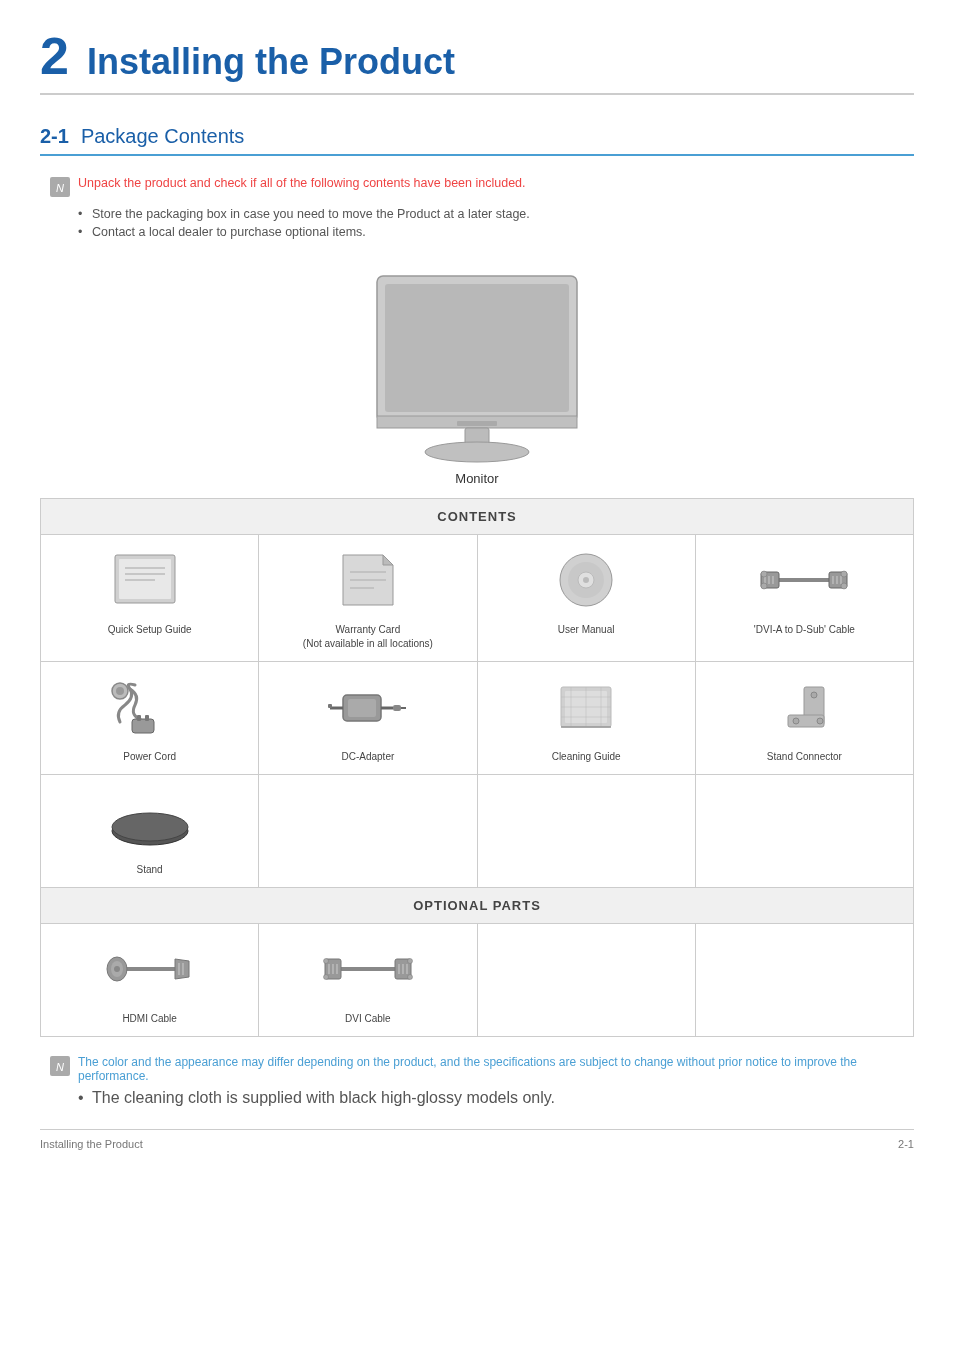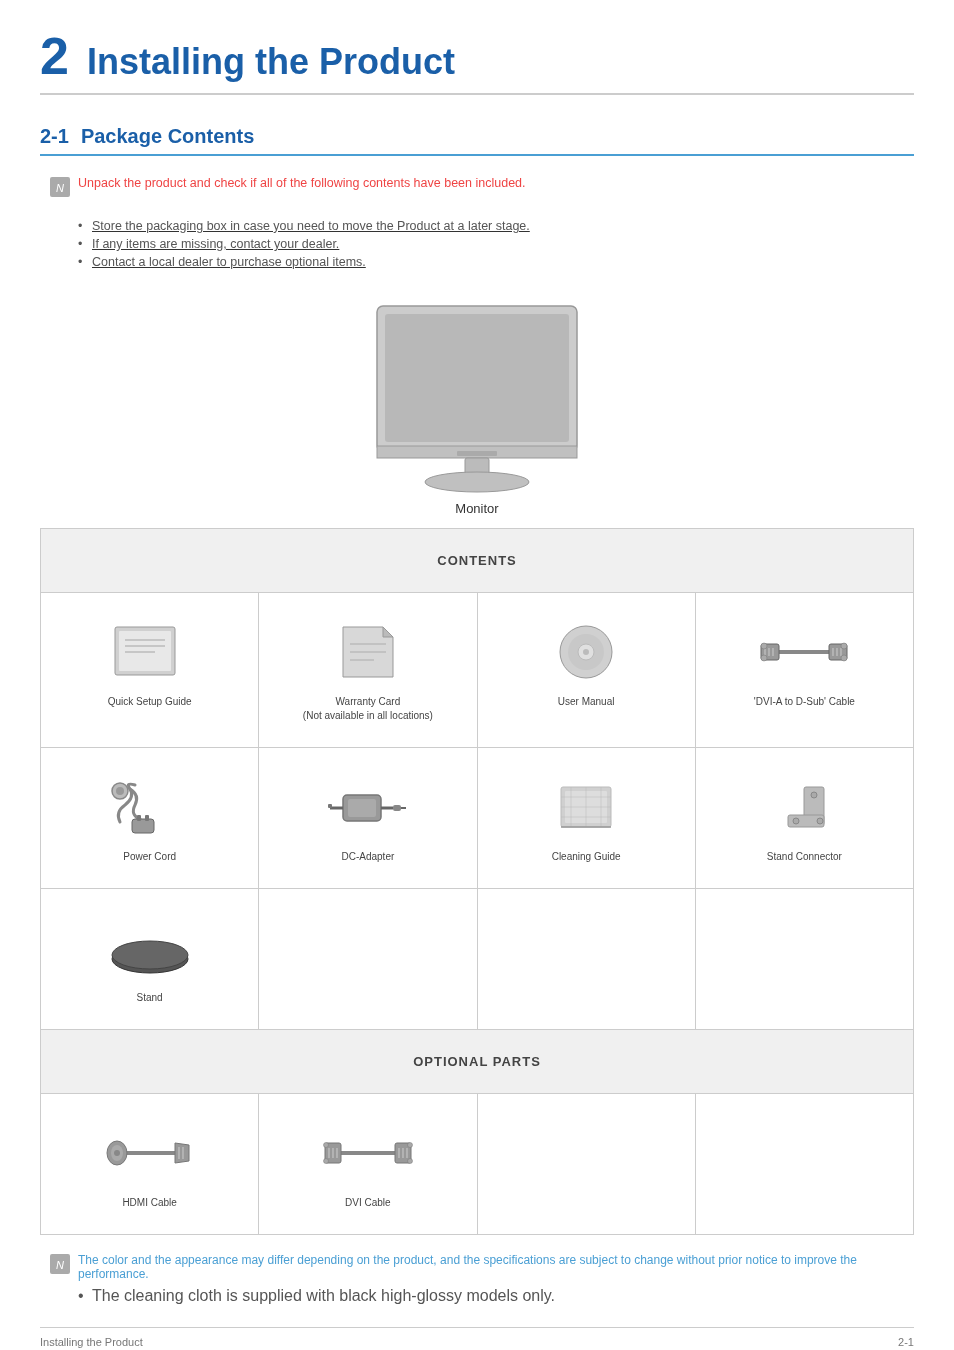--- a/index.html
+++ b/index.html
@@ -46,21 +46,21 @@
       padding-bottom: 6px;
       margin-bottom: 20px;
     }
     .section-number {
       font-size: 20px;
       font-weight: bold;
       color: #1a5fa8;
     }
     .section-title {
       font-size: 20px;
-      font-weight: bold;
+      font-weight: normal;
       color: #1a5fa8;
     }
 
     
     .notes {
       margin-bottom: 25px;
       padding-left: 10px;
     }
     .note-item {
       display: flex;
@@ -79,23 +79,22 @@
       color: white;
       border-radius: 2px;
       flex-shrink: 0;
       margin-top: 1px;
     }
     .note-text {
       color: #ef4444;
       font-size: 12.5px;
     }
     .sub-bullets {
-      margin-top: 20px;
+      margin-top: 8px;
       margin-left: 28px;
-      text-decoration: underline;
     }
     .sub-bullet {
       color: #555;
       font-size: 12.5px;
       padding: 2px 0;
       list-style: none;
       position: relative;
       padding-left: 14px;
     }
     .sub-bullet::before {
@@ -137,21 +136,21 @@
       color: #444;
       padding: 8px;
       border-bottom: 1px solid #ccc;
       letter-spacing: 1px;
     }
     .contents-table td {
       border: 1px solid #ccc;
       width: 25%;
       text-align: center;
       vertical-align: top;
-      padding: 24px 8px;
+      padding: 10px 8px;
     }
     .item-image {
       height: 70px;
       display: flex;
       align-items: center;
       justify-content: center;
       margin-bottom: 8px;
     }
     .item-label {
       font-size: 10px;
@@ -223,21 +222,20 @@
       <div class="note-icon">
         <svg width="18" height="18" viewBox="0 0 18 18">
           <rect x="1" y="1" width="16" height="16" rx="2" fill="#aaa"></rect>
           <text x="9" y="13.5" text-anchor="middle" fill="white" font-size="11" font-family="Arial" font-style="italic">N</text>
         </svg>
       </div>
       <span class="note-text">Unpack the product and check if all of the following contents have been included.</span>
     </div>
     <ul class="sub-bullets">
       <li class="sub-bullet">Store the packaging box in case you need to move the Product at a later stage.</li>
-      <li class="sub-bullet">If any items are missing, contact your dealer.</li>
       <li class="sub-bullet">Contact a local dealer to purchase optional items.</li>
     </ul>
   </div>
 
   <div class="monitor-container">
     <svg class="monitor-svg" width="260" height="200" viewBox="0 0 260 200">
 
       <rect x="30" y="10" width="200" height="145" rx="6" fill="#ccc" stroke="#999" stroke-width="1.5"></rect>
       <rect x="38" y="18" width="184" height="128" rx="3" fill="#b8b8b8"></rect>
 

